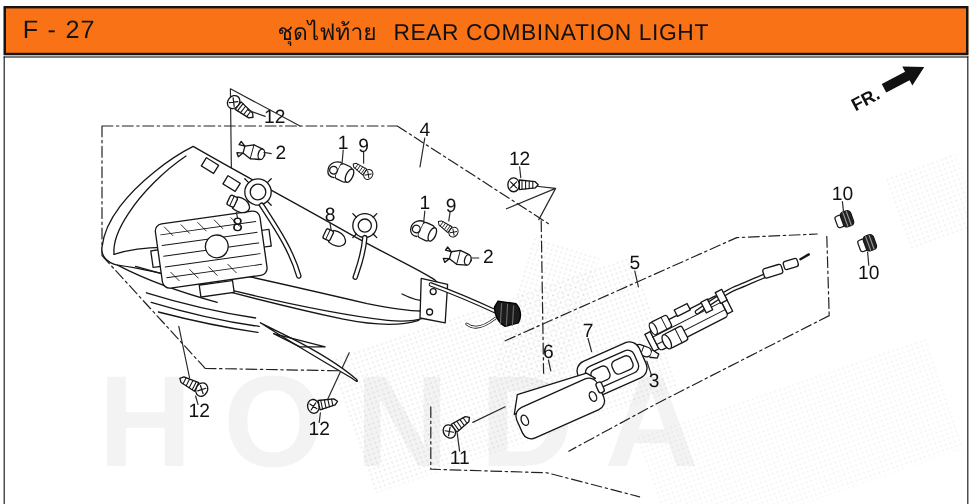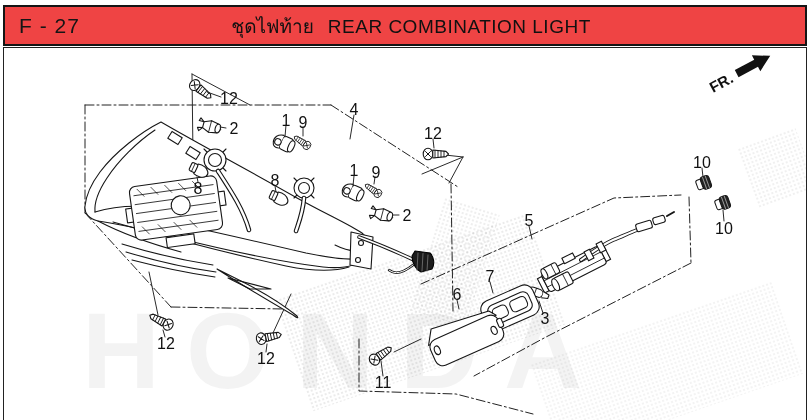--- a/index.html
+++ b/index.html
@@ -1,20 +1,20 @@
 <!DOCTYPE html>
 <html><head>
 <meta charset="utf-8">
 <style>
   html,body{margin:0;padding:0;background:#fff;}
   body{width:810px;height:420px;position:relative;overflow:hidden;
        font-family:"Liberation Sans",sans-serif;color:#111;}
   
   .header{position:absolute;left:3px;top:5px;right:3px;height:37px;
-          border:2px solid #151515;background:#ef4444;display:flex;align-items:center;z-index:5;}
+          border:2px solid #151515;background:#f97316;display:flex;align-items:center;z-index:5;}
   .page-code{margin-left:14px;font-size:21px;letter-spacing:1px;color:#151515;}
   .title-wrap{position:absolute;left:12px;right:0;text-align:center;}
   .title-thai{font-size:19px;margin-right:14px;}
   .title-en{font-size:19px;letter-spacing:.5px;}
   
   .canvas{position:absolute;left:3px;top:47px;right:3px;bottom:0;
           border:1.5px solid #222;border-bottom:none;background:#fff;overflow:hidden;}
   .wm-text{position:absolute;left:78px;top:240px;font-size:108px;font-weight:bold;
            letter-spacing:26px;color:rgba(90,90,90,0.07);z-index:1;user-select:none;}
   .band{position:absolute;z-index:2;

